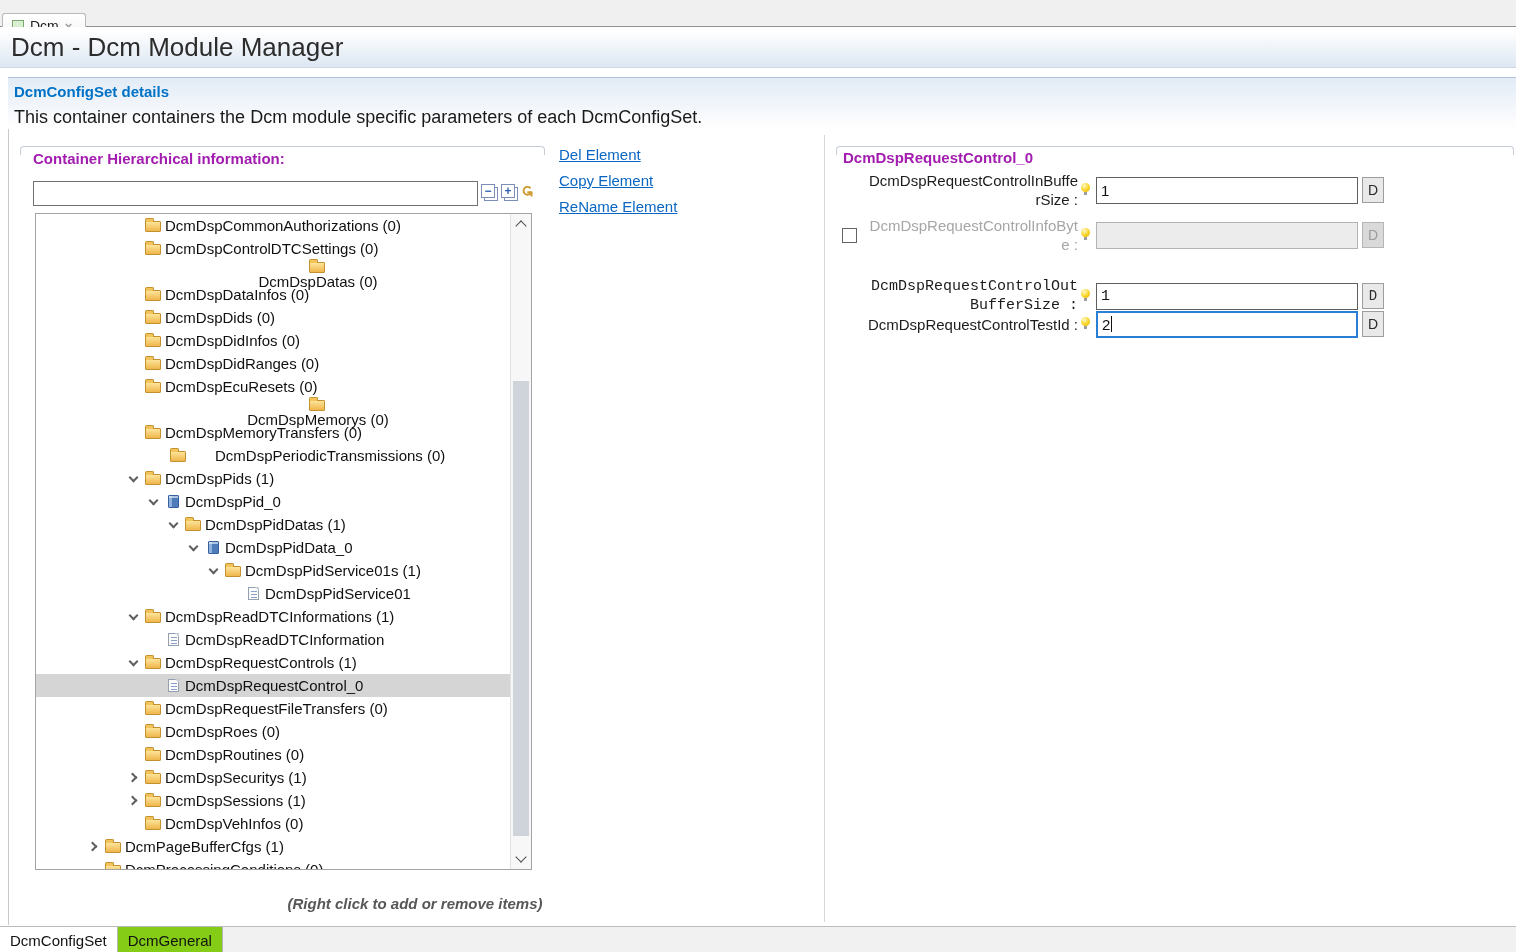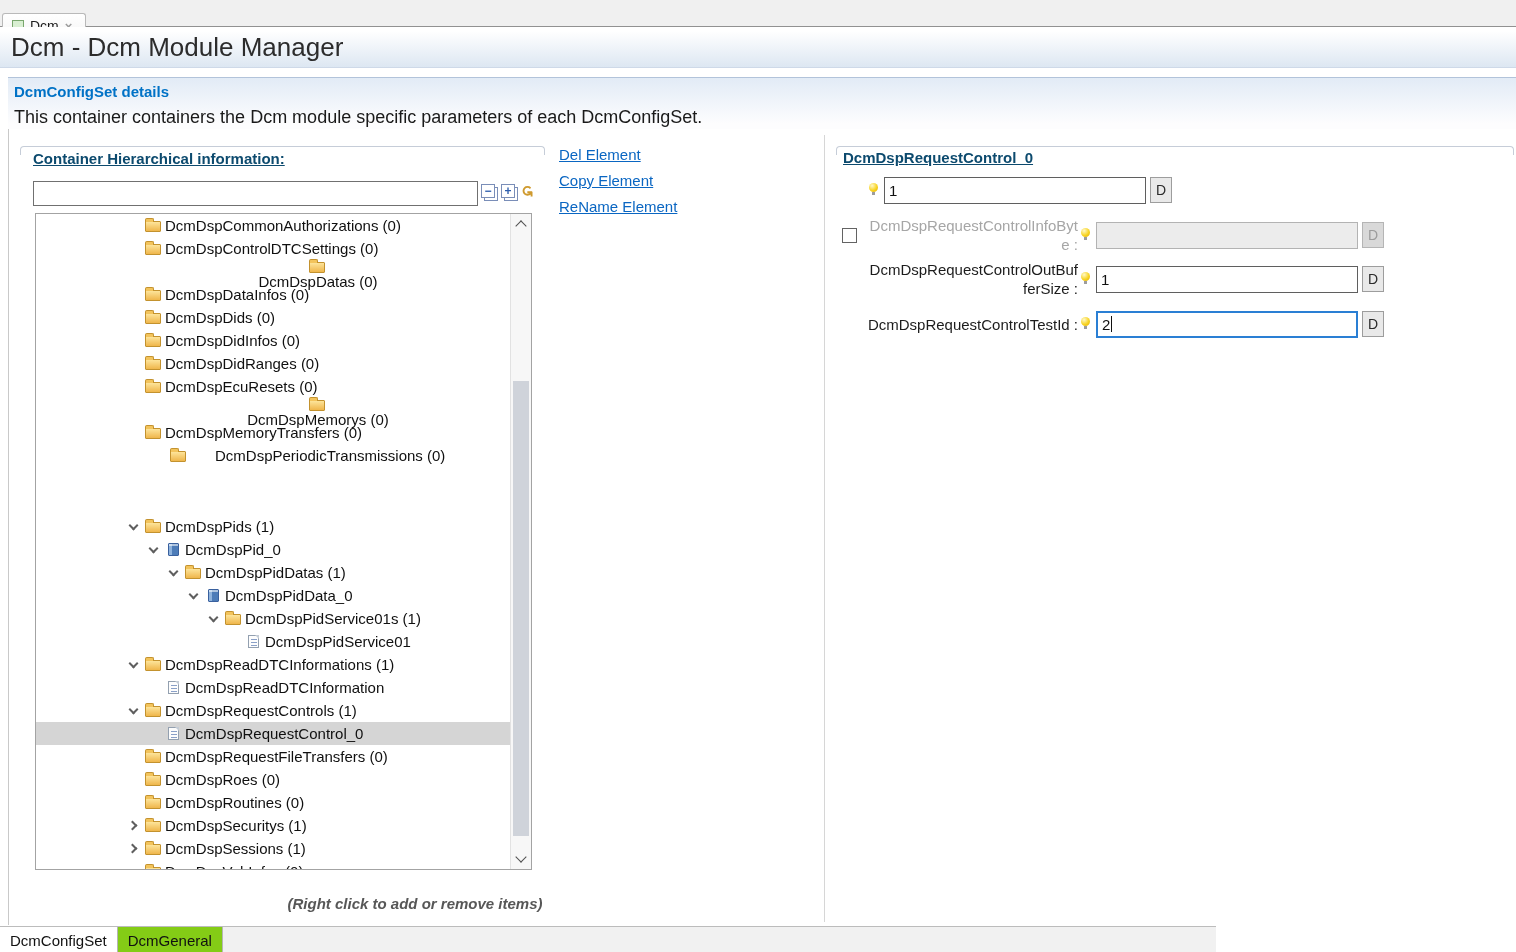--- a/index.html
+++ b/index.html
@@ -25,21 +25,21 @@
   
   .section-bar { position:absolute; left:8px; top:77px; width:1508px; height:52px;
     background:linear-gradient(180deg,#e2ebf6 0%,#fdfdfe 90%); border-top:1px solid #b2c3da; }
   .section-title { position:absolute; left:6px; top:5px; font-size:15px; font-weight:bold; color:#0072c6; }
   .section-desc { position:absolute; left:6px; top:29px; font-size:18px; color:#1a1a1a; }
 
   
   .group-stub { position:absolute; height:9px; border:1px solid #c6cdd8; border-bottom:none; border-radius:4px 4px 0 0; }
   .group-stub.left { left:20px; top:146px; width:525px; }
   .group-stub.right { left:836px; top:146px; width:678px; }
-  .group-title { position:absolute; font-size:15px; font-weight:bold; color:#0c4a6e;text-decoration:underline; }
+  .group-title { position:absolute; font-size:15px; font-weight:bold; color:#a21caf; }
   .group-title.left { left:33px; top:150px; }
   .group-title.right { left:843px; top:149px; }
 
   
   .search-input { position:absolute; left:33px; top:181px; width:445px; height:25px; border:1px solid #707070; font-size:14px; padding:0 5px; outline:none; background:#fff; }
   .tree-tools { position:absolute; left:481px; top:184px; display:flex; align-items:center; gap:3px; }
   .icon-sq { position:relative; width:14px; height:14px; background:#fff; border:1px solid #7a8eb8; box-shadow:3px 3px 0 -1px #fff, 3px 3px 0 0 #7a8eb8; margin-right:3px; }
   .icon-sq::before { position:absolute; left:0; top:-1px; width:12px; text-align:center; font-size:12px; font-weight:bold; color:#2f5fae; line-height:14px; }
   .icon-sq.minus::before { content:"−"; }
   .icon-sq.plus::before { content:"+"; }
@@ -94,21 +94,21 @@
   .field-input.focused { border:2px solid #2a7fd4; }
   .caret { display:inline-block; width:1px; height:16px; background:#111; margin-left:1px; }
   .d-button { width:22px; min-width:22px; height:26px; margin-left:4px; background:#e9e9e9; border:1px solid #9d9d9d;
     font-size:14px; color:#2b2b2b; display:flex; align-items:center; justify-content:center; }
   .d-button.disabled { background:#d9d9d9; color:#9c9c9c; border-color:#b5b5b5; }
 
   
   .hint { position:absolute; left:20px; top:895px; width:790px; text-align:center; font-size:15px; font-weight:bold; font-style:italic; color:#575757; }
 
   
-  .bottom-strip { position:absolute; left:0; top:926px; width:1216px; height:26px; background:#f1f1f1; border-top:1px solid #bcbcbc; display:flex; }
+  .bottom-strip { position:absolute; left:0; top:926px; width:1516px; height:26px; background:#f1f1f1; border-top:1px solid #bcbcbc; display:flex; }
   .bottom-tab { height:26px; padding:0 10px; display:flex; align-items:center; font-size:15px; color:#111; border-right:1px solid #b5b5b5; }
   .bottom-tab.active { background:#fff; }
   .bottom-tab.inactive { background:#84cc16; }
 </style>
 </head>
 <body>
 
 <div id="page">
 
   <div class="tabbar">
@@ -212,21 +212,21 @@
           </span>
     <span class="tree-label">DcmDspMemoryTransfers (0)</span>
   </div>
         <div class="tree-row" style="padding-left: 87px; gap: 25px;">
     <span class="chev-slot"></span>
     <span class="icon-slot">
             <span class="ticon icon-folder"></span>
           </span>
     <span class="tree-label">DcmDspPeriodicTransmissions (0)</span>
   </div>
-        <div class="tree-row" style="padding-left: 87px; margin-top: 48px;">
+        <div class="tree-row" style="padding-left: 87px;">
     <span class="chev-slot">
             <span class="chev down"></span>
           </span>
     <span class="icon-slot">
             <span class="ticon icon-folder"></span>
           </span>
     <span class="tree-label">DcmDspPids (1)</span>
   </div>
         <div class="tree-row" style="padding-left: 107px;">
     <span class="chev-slot">
@@ -381,38 +381,39 @@
 
   <div class="v-divider"></div>
 
   <div class="group-stub right"></div>
   <div class="group-title right">DcmDspRequestControl_0</div>
   <div id="form-rows">
       <div class="form-row" style="top: 166px;">
     <span class="cb-slot">
           <span class="checkbox" style="visibility: hidden;"></span>
         </span>
+    <span class="field-label">DcmDspRequestControlInBufferSize :</span>
     <span class="icon-bulb"></span>
     <span class="field-input">
           <span class="val">1</span>
         </span>
     <span class="d-button">D</span>
   </div>
       <div class="form-row" style="top: 211px;">
     <span class="cb-slot">
           <span class="checkbox"></span>
         </span>
     <span class="field-label disabled">DcmDspRequestControlInfoByte :</span>
     <span class="icon-bulb"></span>
     <span class="field-input disabled">
           <span class="val"></span>
         </span>
     <span class="d-button disabled">D</span>
   </div>
-      <div class="form-row" style="top: 255px;">
+      <div class="form-row" style="top: 272px; font-family: Liberation Mono, monospace;">
     <span class="cb-slot">
           <span class="checkbox" style="visibility: hidden;"></span>
         </span>
     <span class="field-label">DcmDspRequestControlOutBufferSize :</span>
     <span class="icon-bulb"></span>
     <span class="field-input">
           <span class="val">1</span>
         </span>
     <span class="d-button">D</span>
   </div>

